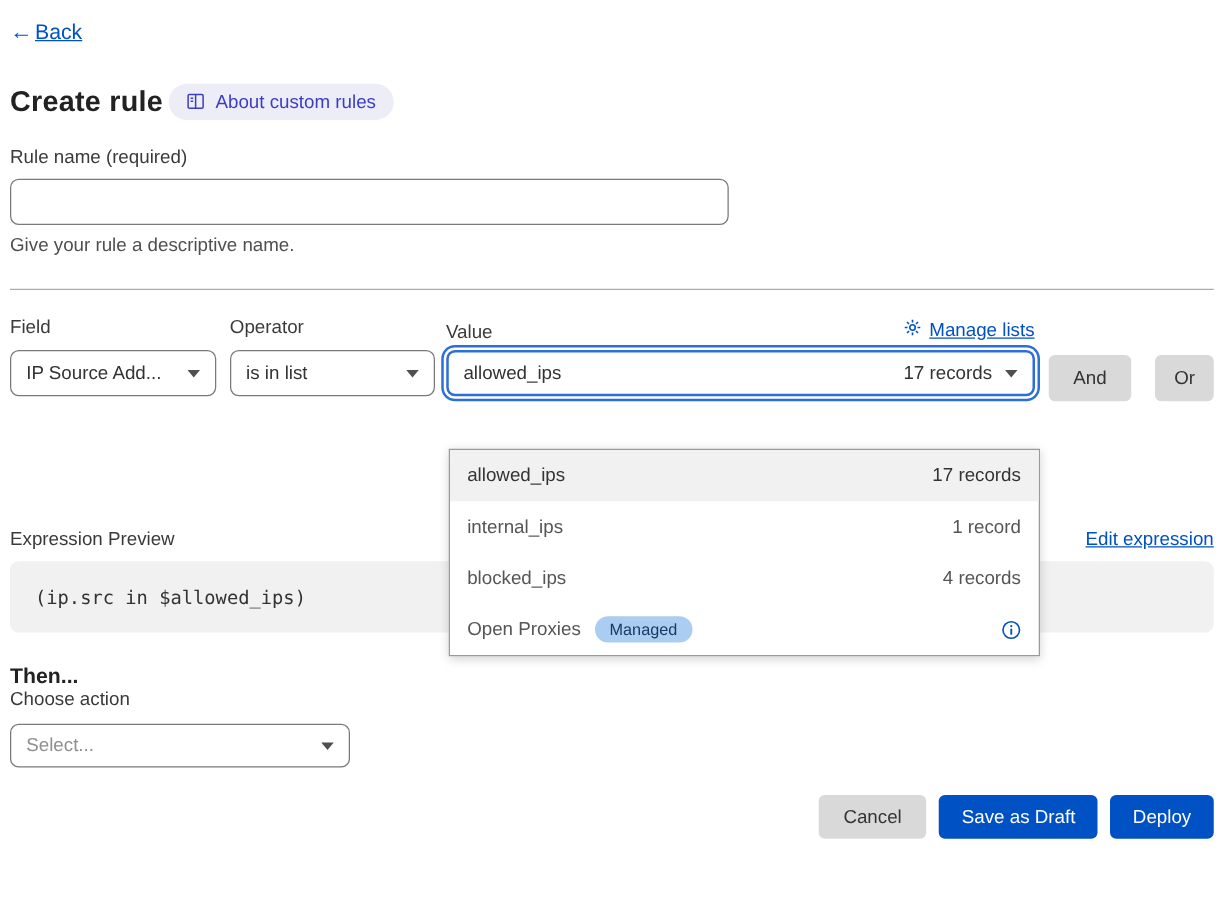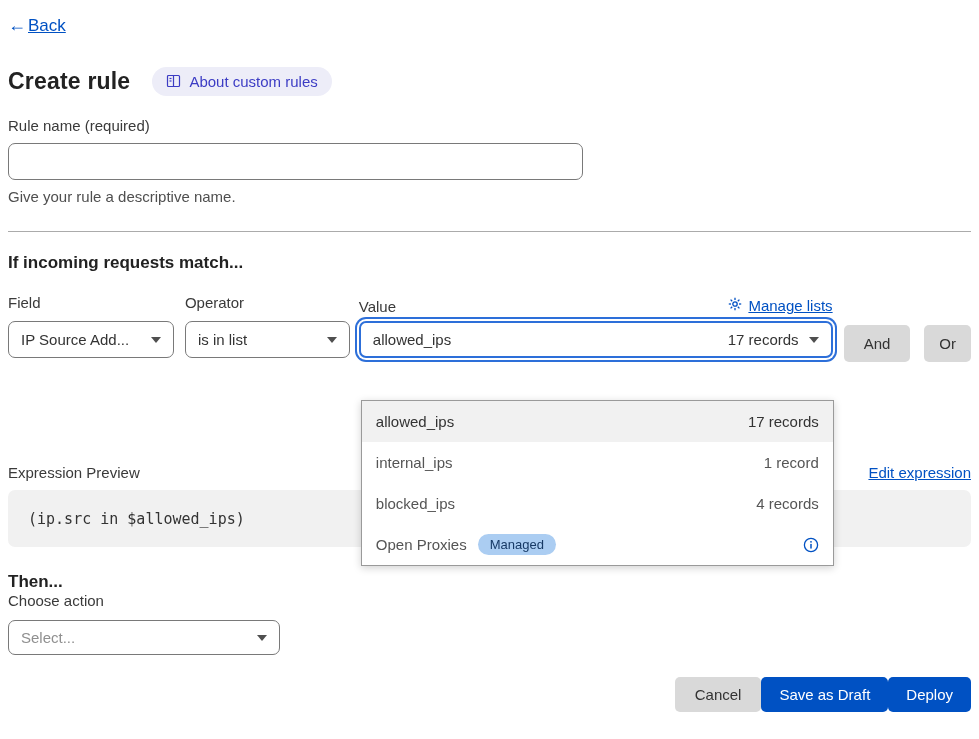--- a/index.html
+++ b/index.html
@@ -11,21 +11,21 @@
   }
   .page { width: 979px; height: 739px; padding: 15px 8px 0 8px; position: relative; }
 
   
   .back-row { height: 22px; }
   .back-link { display: inline-flex; align-items: center; gap: 2px; color: var(--link, #0051c3); font-size: 17px; cursor: pointer; text-decoration: none; }
   .back-link .arrow { text-decoration: none; font-size: 18px; }
   .back-link .back-text { text-decoration: underline; }
 
   
-  .title-row { margin-top: 28px; display: flex; align-items: center; gap: 22px; height: 32px; }
+  .title-row { margin-top: 28px; display: flex; align-items: center; gap: 5px; height: 32px; }
   .page-title { font-size: 23px; font-weight: 700; color: #222; margin: 0; letter-spacing: .2px; }
   .about-badge { display: inline-flex; align-items: center; gap: 8px; background: #ededf8; color: #3c3cc4; font-size: 15px; padding: 0 14px; height: 29px; border-radius: 15px; cursor: pointer; }
   .about-badge svg { display: block; }
 
   
   .field-label { font-size: 15px; color: #3a3a3a; }
   .rule-name-label { margin-top: 20px; }
   .rule-name-input { margin-top: 9px; width: 575px; height: 37px; border: 1px solid #797979; border-radius: 7px; padding: 0 12px; font-size: 15px; font-family: "Liberation Sans", sans-serif; color: #333; outline: none; display: block; }
   .helper-text { margin-top: 8px; font-size: 15px; color: #4f4f4f; }
 
@@ -44,21 +44,21 @@
   .col-operator { width: 166px; margin-right: 9px; }
   .col-value { width: 477px; position: relative; }
 
   .value-header { display: flex; align-items: flex-end; justify-content: space-between; height: 20px; text-align: center; }
   .manage-link { display: inline-flex; align-items: center; gap: 6px; color: var(--link, #0051c3); font-size: 15px; cursor: pointer; }
   .manage-link .manage-text { text-decoration: underline; }
 
   .value-select { margin-top: 7px; height: 37px; border: 2px solid #2d6fd9; border-radius: 7px; background: #fff; display: flex; align-items: center; justify-content: space-between; padding: 0 12px; font-size: 15px; color: #333; cursor: pointer; box-shadow: 0 0 0 2px #fff, 0 0 0 4px #2d6fd9; }
   .value-right { display: flex; align-items: center; }
 
-  .andor-col { display: flex; gap: 14px; margin-left: 11px; margin-top: 31px; }
+  .andor-col { display: flex; gap: 19px; margin-left: 11px; margin-top: 31px; }
   .gray-btn { height: 37px; background: #d9d9d9; color: #333; border: none; border-radius: 5px; font-size: 15px; font-family: "Liberation Sans", sans-serif; display: inline-flex; align-items: center; justify-content: center; cursor: pointer; }
   .and-btn { padding: 0 20px; }
   .or-btn { padding: 0 15px; }
 
   
   .dropdown-panel { position: absolute; top: 106px; left: 2px; width: 473px; background: #fff; border: 1px solid #9a9a9a; box-shadow: 0 2px 8px rgba(0,0,0,.18); z-index: 30; }
   .dropdown-row { height: 41px; display: flex; align-items: center; justify-content: space-between; padding: 0 14px; font-size: 15px; color: #555; cursor: pointer; }
   .dropdown-row.selected { background: #f1f1f1; color: #333; }
   .dropdown-row .row-meta { color: inherit; }
   .row-left { display: flex; align-items: center; gap: 11px; }
@@ -73,21 +73,21 @@
   .expr-box { margin-top: 8px; height: 57px; background: #f1f1f1; border-radius: 7px; display: flex; align-items: center; padding: 0 20px; font-family: "DejaVu Sans Mono", monospace; font-size: 15px; color: #333; }
 
   
   .then-heading { margin-top: 25px; }
   .action-label { }
   .action-select { width: 272px; color: #333; }
   .action-select .placeholder { color: #8f8f8f; }
   .action-select { margin-top: 11px; height: 35px; }
 
   
-  .footer-row { margin-top: 22px; display: flex; justify-content: flex-end; padding-right: 0; }
+  .footer-row { margin-top: 22px; display: flex; justify-content: flex-end; gap: 10px; padding-right: 0; }
   .footer-btn { height: 35px; border: none; border-radius: 5px; font-size: 15px; font-family: "Liberation Sans", sans-serif; cursor: pointer; display: inline-flex; align-items: center; justify-content: center; }
   .cancel-btn { background: #d9d9d9; color: #333; padding: 0 20px; }
   .blue-btn { background: var(--primary, #0051c3); color: #fff; }
   .save-btn { padding: 0 18px; }
   .deploy-btn { padding: 0 18px; }
 </style>
 </head>
 <body>
 
 <div class="page">
@@ -113,21 +113,20 @@
       <span>About custom rules</span>
     </span>
   </div>
 
   <div class="field-label rule-name-label">Rule name (required)</div>
   <input class="rule-name-input" type="text" value="" style="">
   <div class="helper-text">Give your rule a descriptive name.</div>
 
   <hr class="divider">
 
-  <h2 class="section-heading">If incoming requests match...</h2>
 
   <div class="cond-row">
 
     <div class="col-field">
       <div class="cond-col-label">Field</div>
       <div class="select-box">
         <span class="select-text">IP Source Add...</span>
         <span class="caret"></span>
       </div>
     </div>

